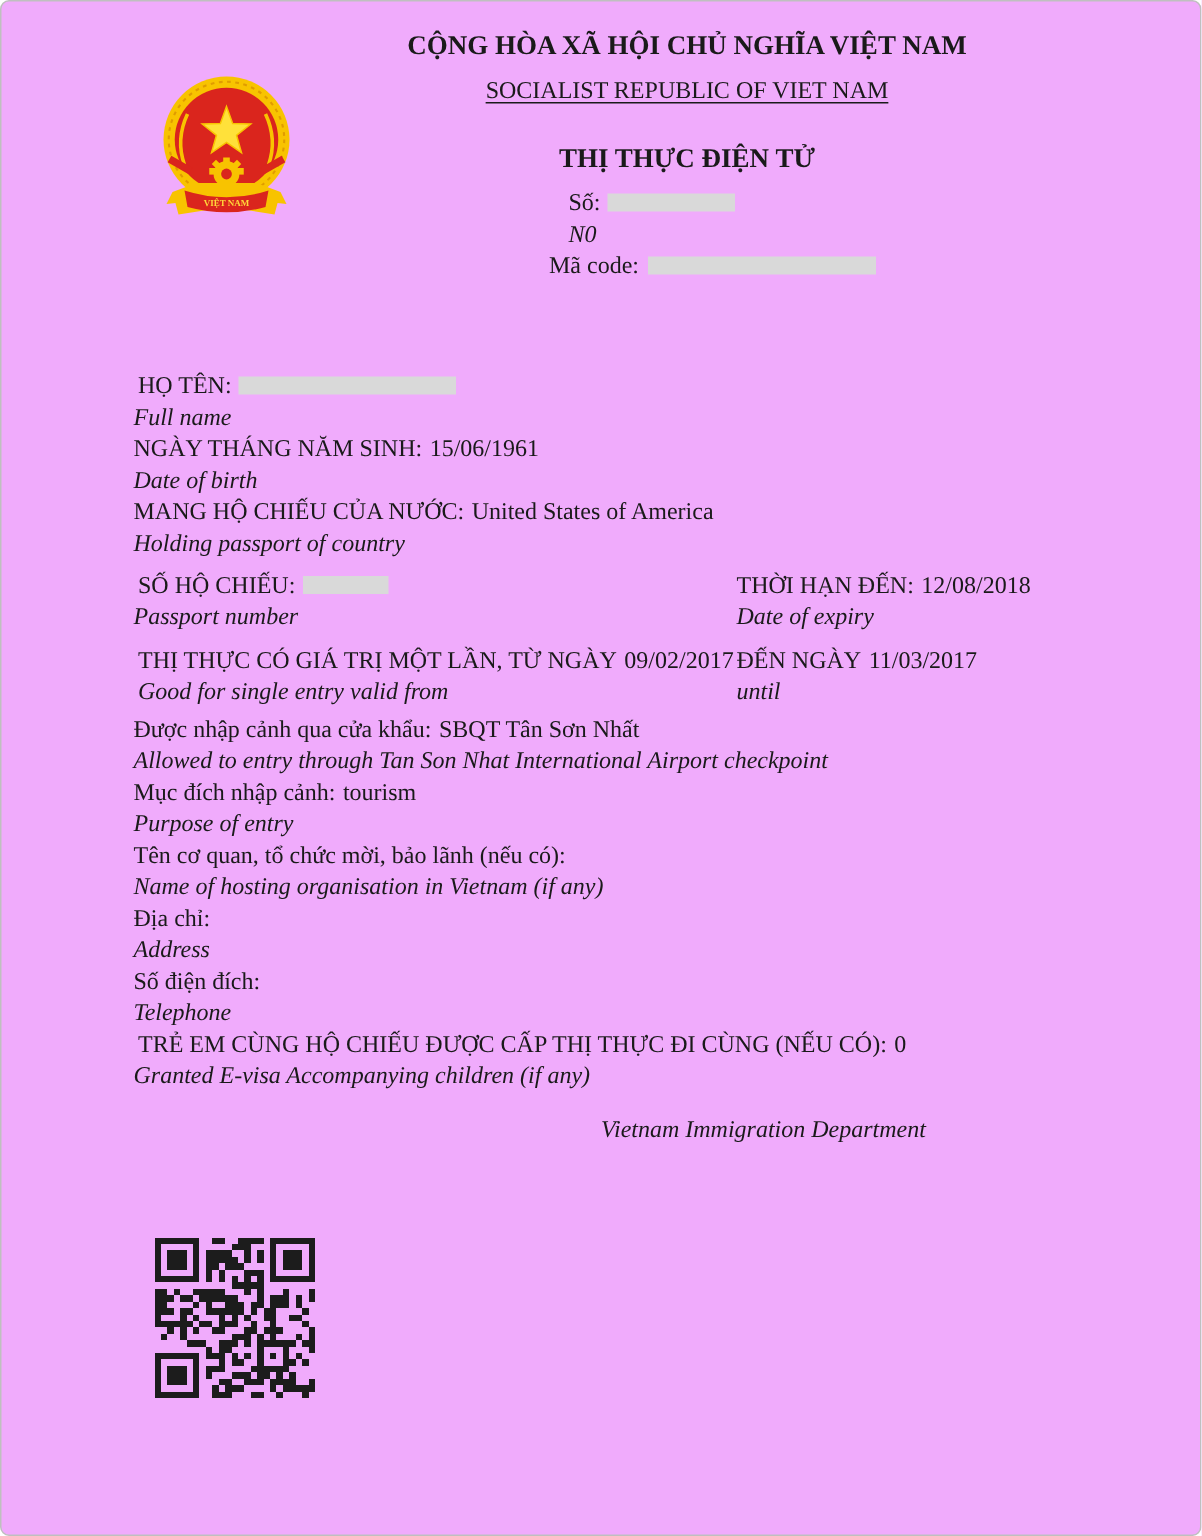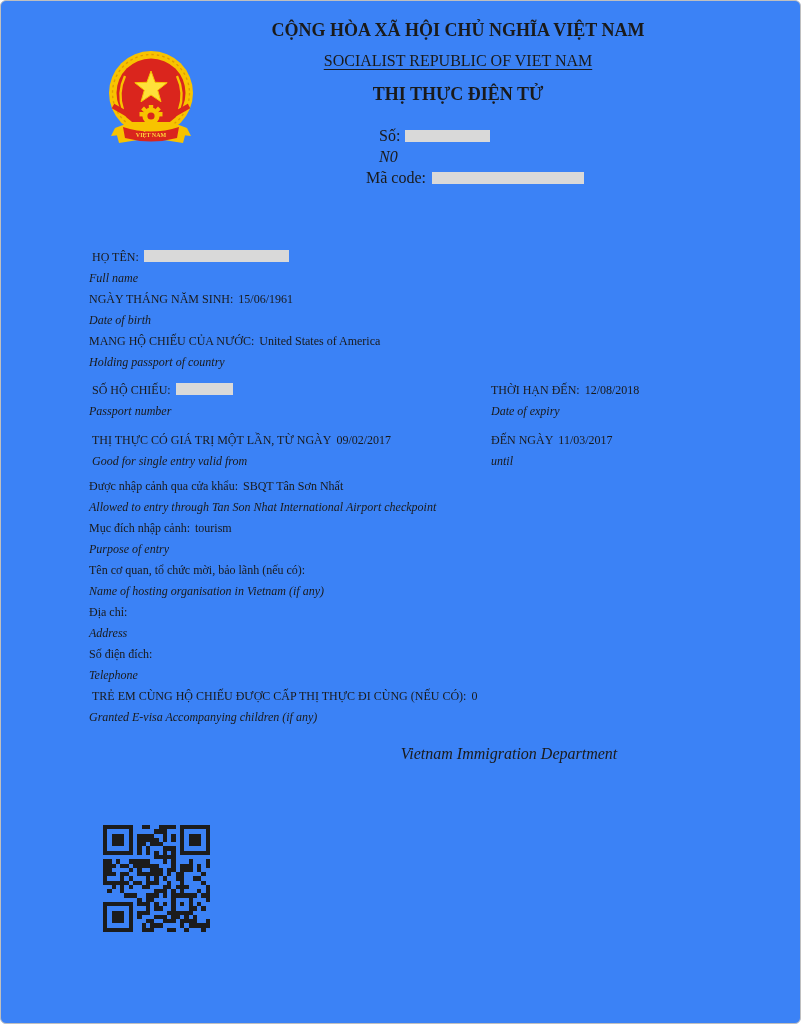--- a/index.html
+++ b/index.html
@@ -2,49 +2,49 @@
 <html><head>
 <meta charset="utf-8">
 <title>Vietnam Electronic Visa</title>
 <style>
   * { margin:0; padding:0; box-sizing:border-box; }
   html,body { background:#fff; }
   body { font-family:"Liberation Serif", serif; color:#1a1a1a; }
   .page {
     position:relative;
     width:801px; height:1024px;
-    background:#3b82f6;
+    background:#f0abfc;
     border:1px solid #bfbfbf;
     border-radius:6px;
     overflow:hidden;
   }
   
   .emblem { position:absolute; left:100px; top:47px; width:100px; height:100px; }
   .header-block {
     position:absolute; left:115px; top:18px; width:684px;
     text-align:center;
   }
   .h-republic-vi { font-size:18px; font-weight:bold; line-height:22px; }
   .h-republic-en { font-size:16px; line-height:20px; margin-top:10px;
                    text-decoration:underline; text-underline-offset:3px; }
-  .h-title-vi { font-size:18px; font-weight:bold; line-height:21px; margin-top:13px; }
+  .h-title-vi { font-size:18px; font-weight:bold; line-height:21px; margin-top:24px; }
   .h-title-en { font-size:18px; font-weight:bold; line-height:21px; margin-top:2px; }
   .visa-no-line   { position:absolute; left:378px; top:126px; font-size:16px; }
   .visa-no-en     { position:absolute; left:378px; top:147px; font-size:16px; font-style:italic; }
   .ma-code-line   { position:absolute; left:365px; top:168px; font-size:16px; }
   
   .redact { display:inline-block; background:#d9d9d9; height:12px; transform:translateY(1px); }
   .redact-so      { width:85px;  margin-left:5px; }
   .redact-macode  { width:152px; margin-left:6px; }
   .redact-name    { width:145px; margin-left:5px; }
   .redact-passport{ width:57px;  margin-left:5px; }
   
   .body-block {
     position:absolute; left:88px; top:246px; width:640px;
-    font-size:12px; line-height:21px;
+    font-size:16px; line-height:21px;
   }
   .en { font-style:italic; }
   .val { margin-left:5px; }
   .indent { padding-left:3px; }
   .two-col { display:flex;justify-content:flex-end; }
   .col-left { width:402px; flex:none; }
   .col-right { flex:1; }
   .gap-7 { margin-top:7px; }
   .gap-8 { margin-top:8px; }
   .gap-4 { margin-top:4px; }

